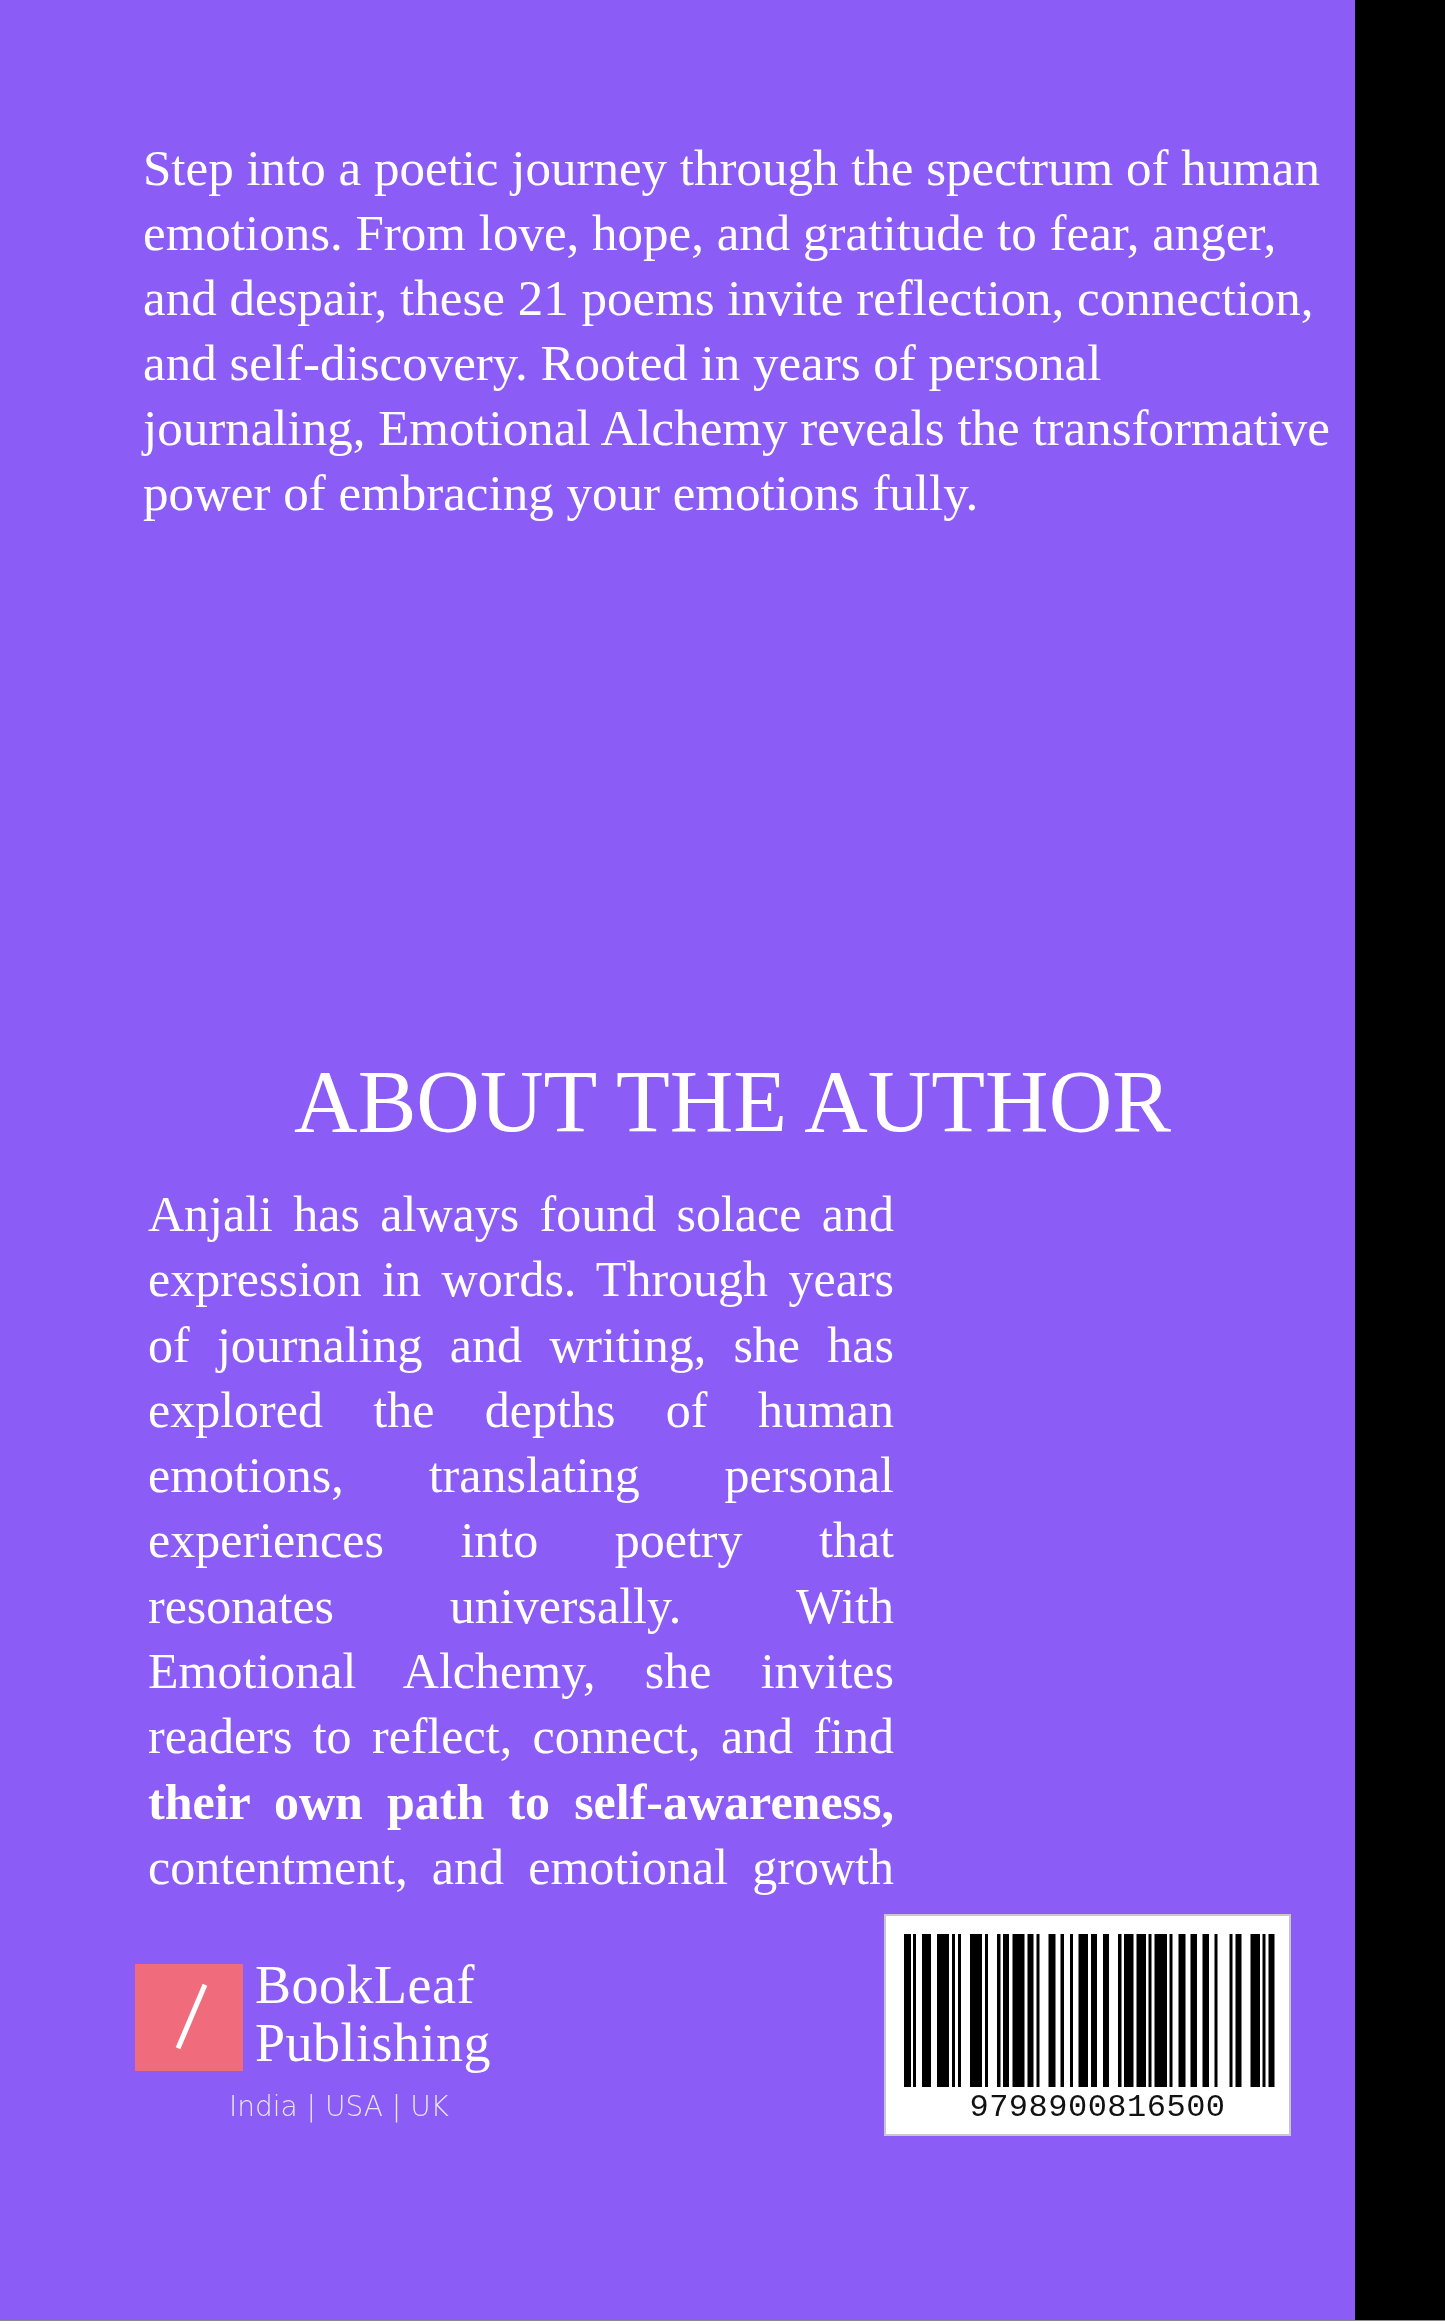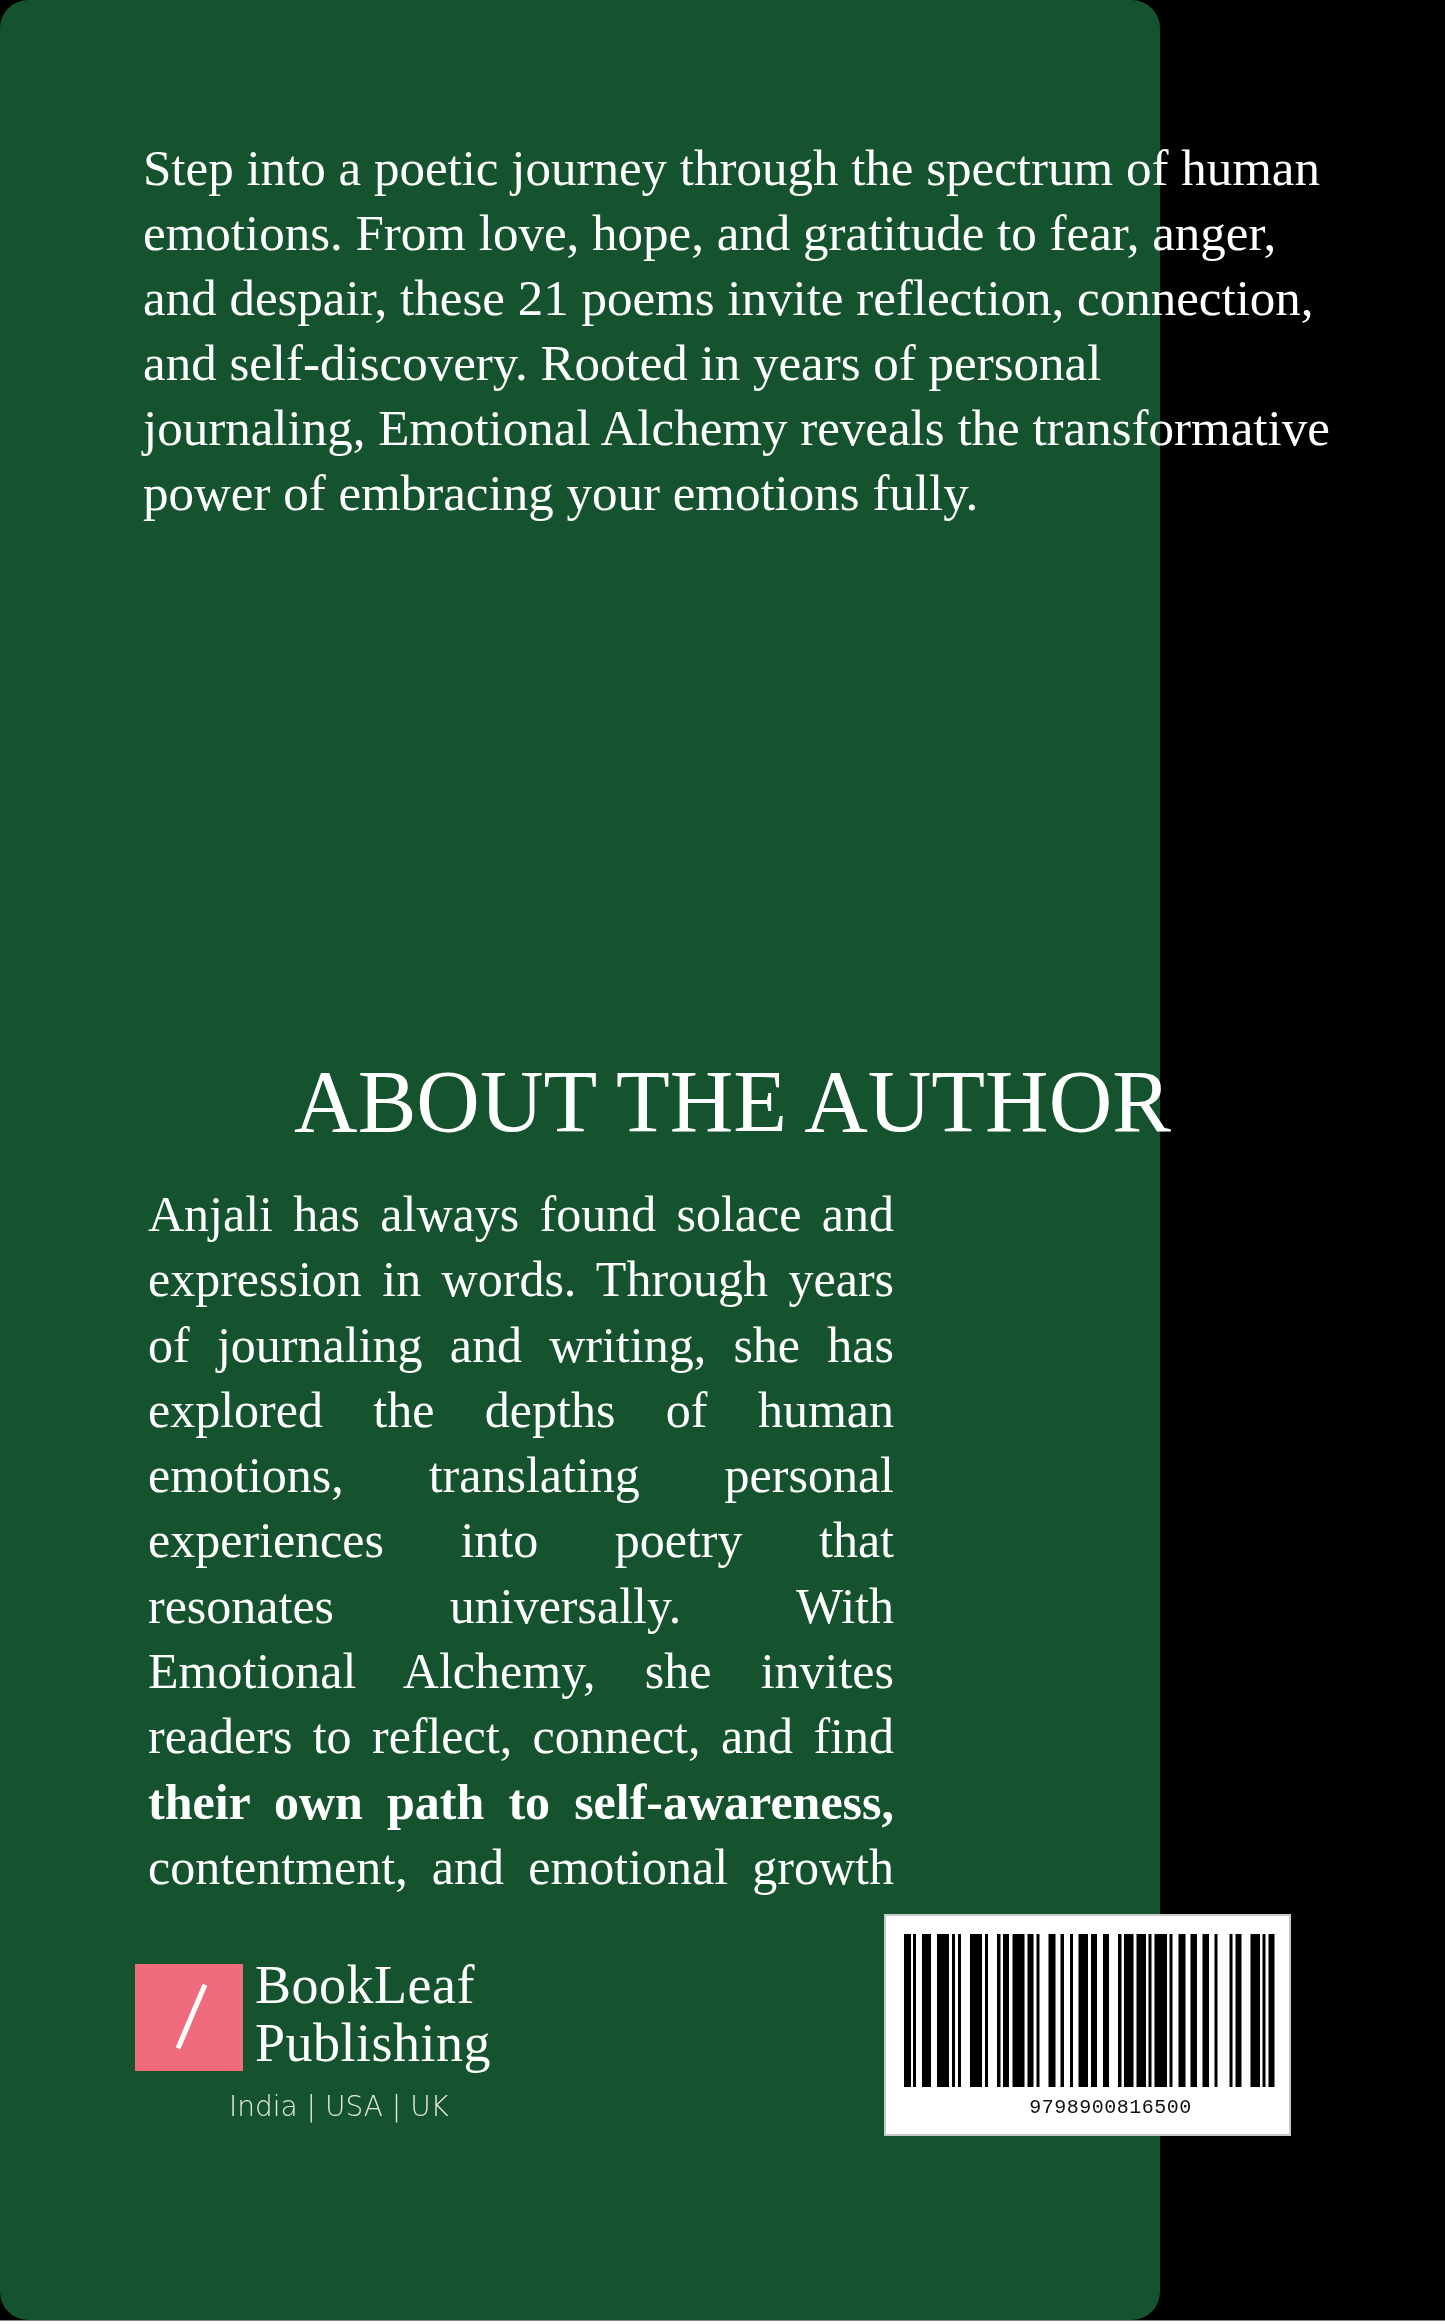--- a/index.html
+++ b/index.html
@@ -11,24 +11,23 @@
       width: 1445px;
       height: 2324px;
       position: relative;
       overflow: hidden;
       background: #000000;
       color: #ffffff;
     }
     .cover {
       position: absolute;
       left: 0; top: 0;
-      width: 1160px;
+      width: 1355px;
       height: 2320px;
-      background: #14532d;
-      border-radius: 28px;
+      background: #8b5cf6;
     }
     .bottom-edge {
       position: absolute;
       left: 0; top: 2320px;
       width: 1445px; height: 4px;
       background: #ffffff;
       border-top: 1px solid #8a8a8a;
       box-sizing: border-box;
     }
 
@@ -139,26 +138,26 @@
       background: #ffffff;
       border: 2px solid #c8c8c8;
       box-sizing: border-box;
     }
     .barcode-bars {
       position: absolute;
       left: 0; top: 0;
     }
     .barcode-number {
       position: absolute;
-      left: 13px;
+      left: 0;
       width: 100%;
       top: 177px;
       text-align: center;
       font-family: "Liberation Mono", "DejaVu Sans Mono", monospace;
-      font-size: 20px;
+      font-size: 32px;
       line-height: 30px;
       letter-spacing: 0.5px;
       color: #111111;
       padding-left: 20px;
       box-sizing: border-box;
     }
   </style>
 </head>
 <body>
 

